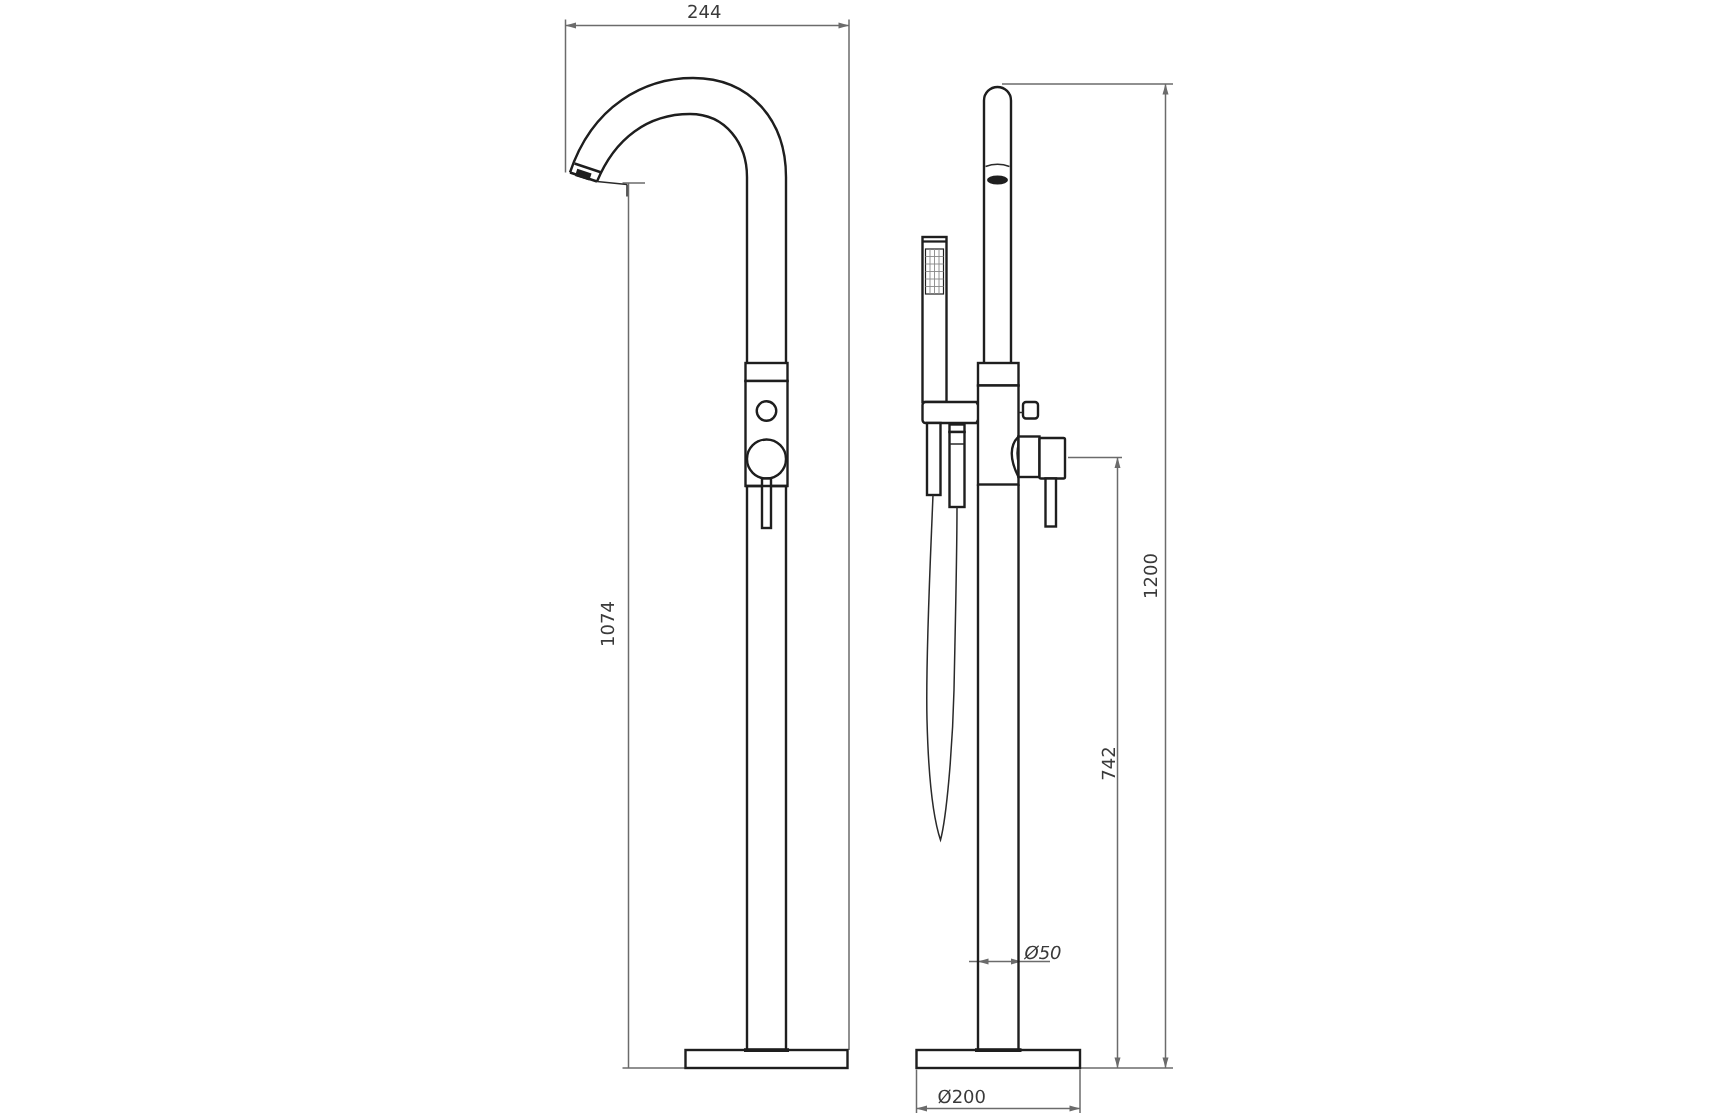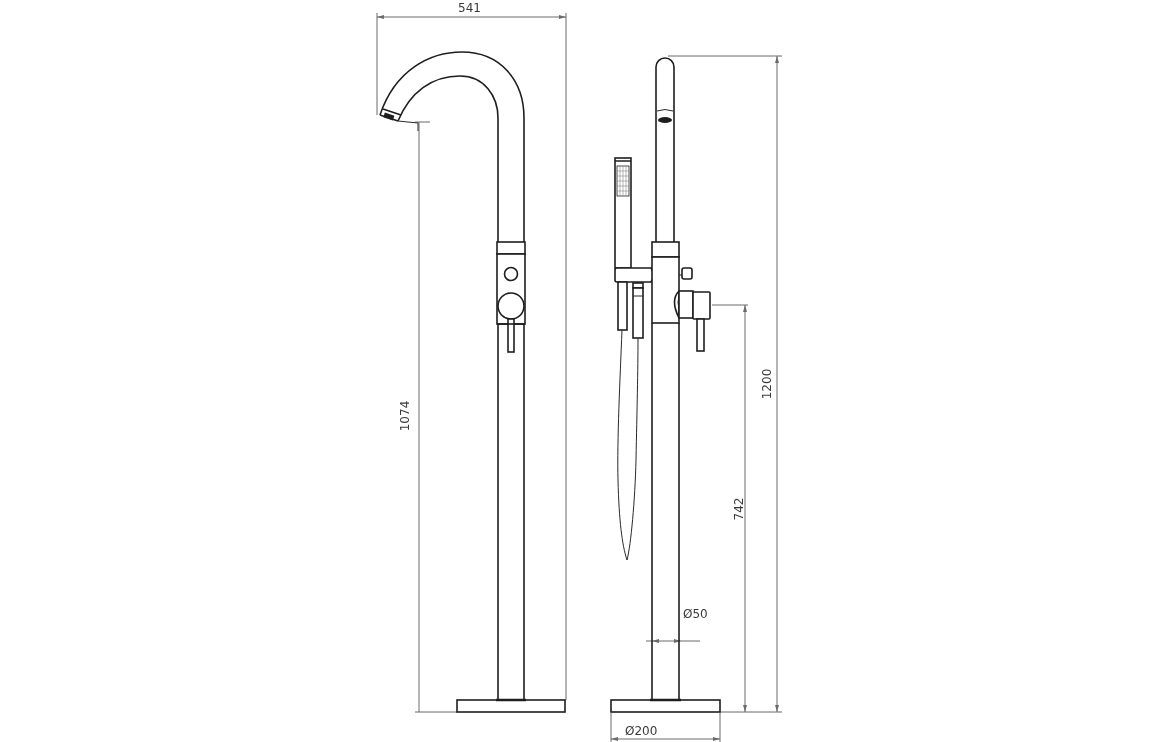--- a/index.html
+++ b/index.html
@@ -147,18 +147,18 @@
       <line class="obj" x1="679" y1="323" x2="679" y2="700"></line>
     </g>
 
     <g>
       <rect class="objf" x="611" y="700" width="109" height="12"></rect>
       <line x1="650" y1="700" x2="681" y2="700" stroke="#1e1e1e" stroke-width="2.5"></line>
     </g>
   </g>
 </svg>
 
-<div class="lbl" style="left:458px; top:1px;">541</div>
+<div class="lbl" style="left:458px; top:1px;">244</div>
 <div class="lbl rot" style="left:390px; top:409px;">1074</div>
 <div class="lbl rot" style="left:752px; top:377px;">1200</div>
 <div class="lbl rot" style="left:728px; top:502px;">742</div>
-<div class="lbl" style="left:683px; top:607px;">Ø50</div>
+<div class="lbl" style="left:683px; top:628px;font-style:italic;">Ø50</div>
 <div class="lbl" style="left:625px; top:724px;">Ø200</div>
 
 </body></html>

